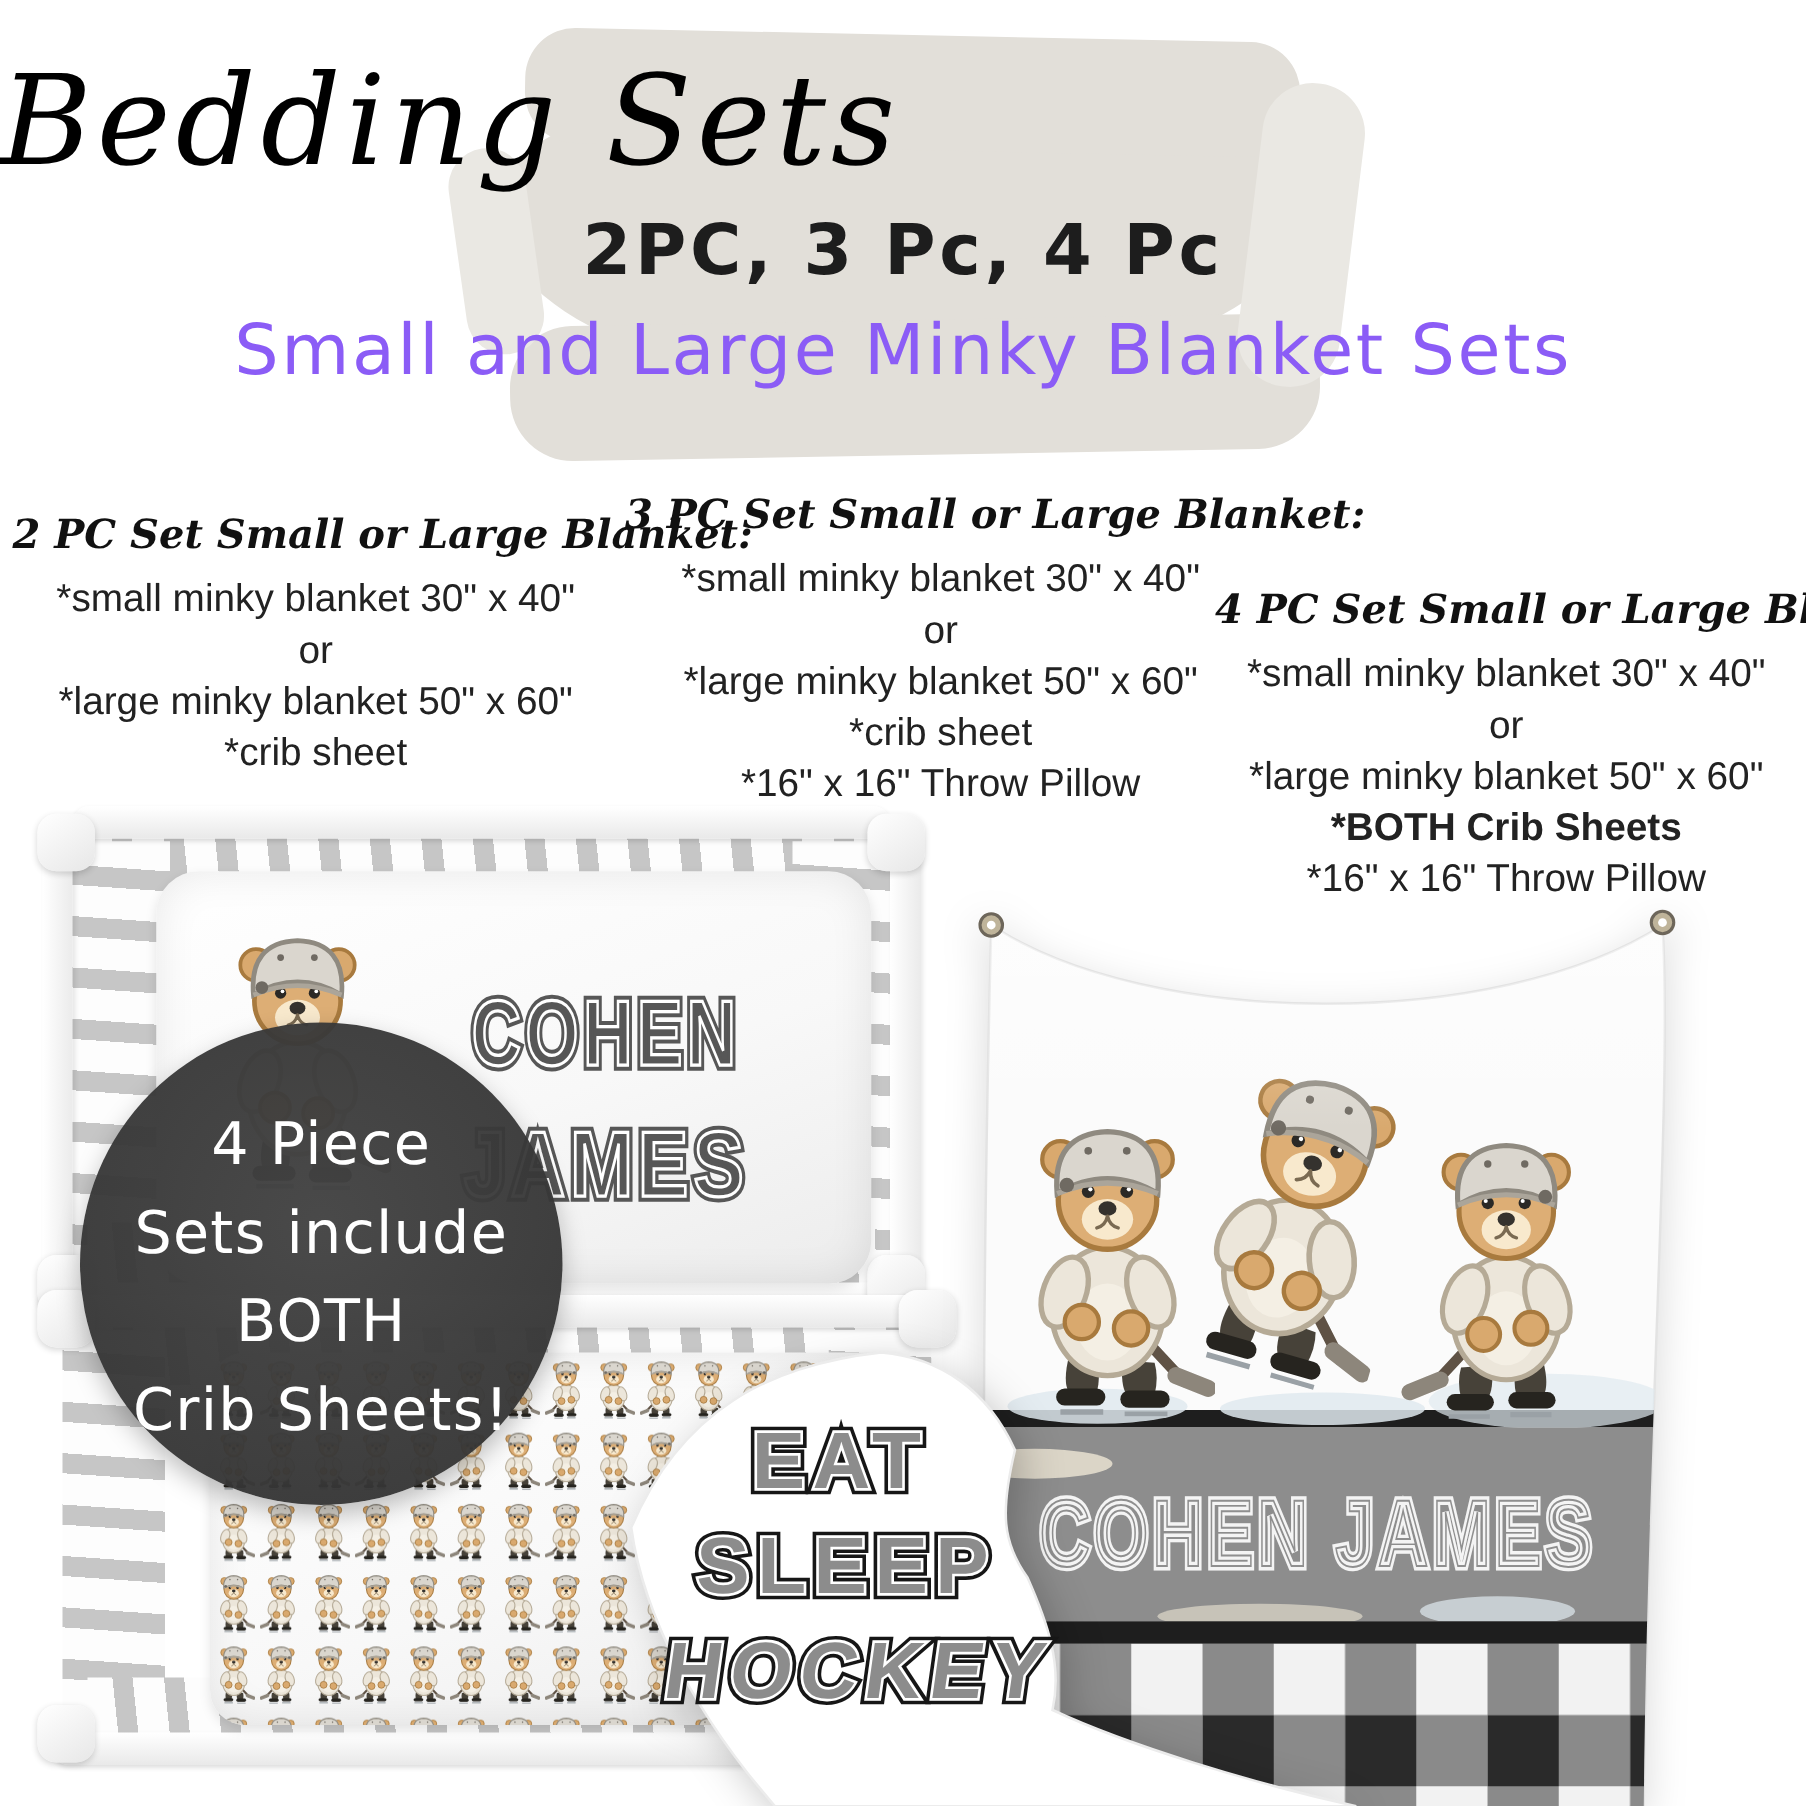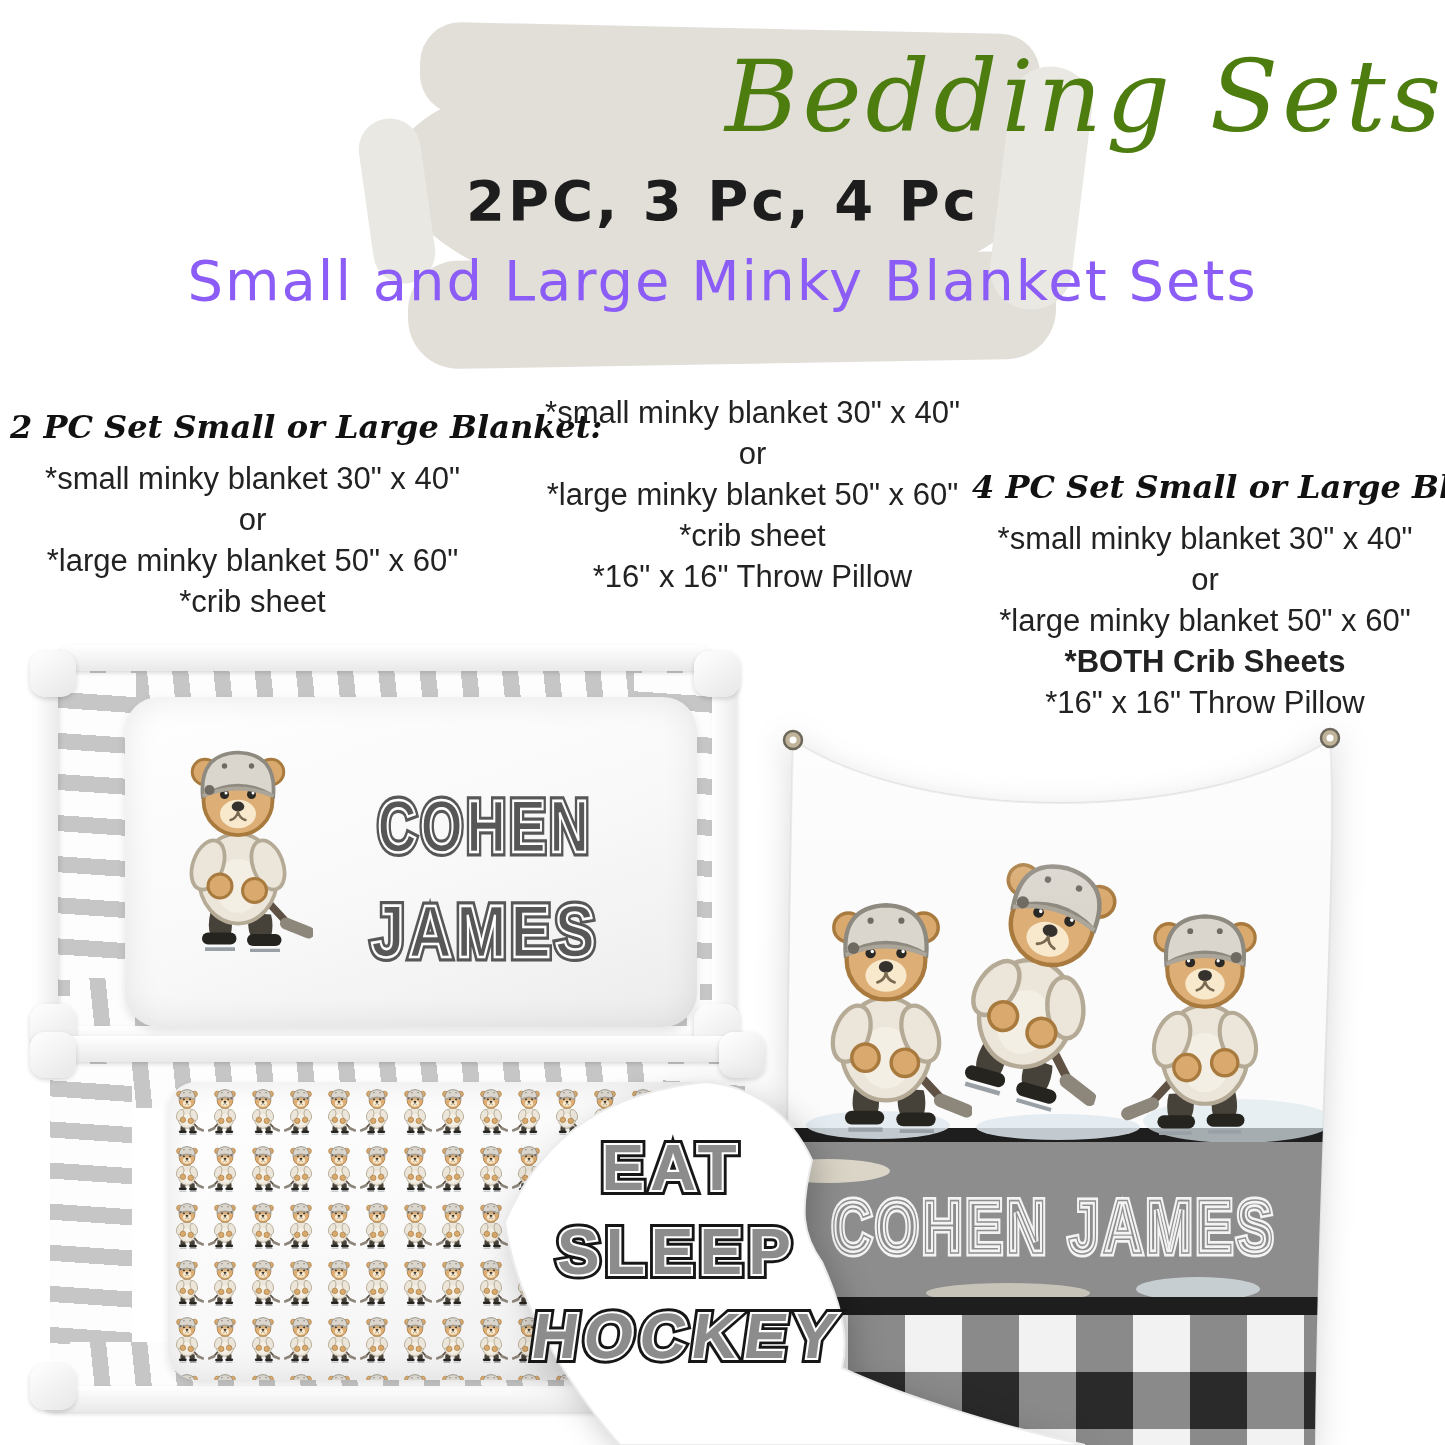--- a/index.html
+++ b/index.html
@@ -7,22 +7,22 @@
           font-family:"Liberation Sans",sans-serif;color:#222;}
   [data-name]{box-sizing:border-box;}
 
   
   .brush{position:absolute;background:#e2dfd9;}
   .brush.b1{left:395px;top:55px;width:655px;height:255px;border-radius:45% 55% 50% 50%/40% 45% 55% 60%;transform:rotate(-1.5deg);}
   .brush.b2{left:420px;top:28px;width:620px;height:92px;border-radius:40px;transform:rotate(1.2deg);}
   .brush.b3{left:408px;top:256px;width:648px;height:108px;border-radius:50px;transform:rotate(-1deg);}
   .brush.b4{left:1000px;top:66px;width:82px;height:244px;border-radius:40px;transform:rotate(7deg);background:#eae8e3;}
   .brush.b5{left:366px;top:118px;width:62px;height:166px;border-radius:40px;transform:rotate(-8deg);background:#eae8e3;}
-  #page-title{position:absolute;left:0;top:38px;width:1445px;text-align:right;
-      font-family:"DejaVu Serif",serif;font-style:italic;font-weight:400;font-size:100px;color:#4d7c0f;letter-spacing:4px;}
+  #page-title{position:absolute;left:0;top:38px;width:1445px;text-align:left;
+      font-family:"DejaVu Serif",serif;font-style:italic;font-weight:400;font-size:100px;color:#000000;letter-spacing:4px;}
   #pieces-line{position:absolute;left:0;top:168px;width:1445px;text-align:center;
       font-family:"DejaVu Sans",sans-serif;font-size:56px;color:#1d1d1d;letter-spacing:3px;font-weight:bold;}
   #sets-line{position:absolute;left:0;top:248px;width:1445px;text-align:center;
       font-family:"DejaVu Sans",sans-serif;font-size:56px;color:#8b5cf6;letter-spacing:2px;}
 
   
   .set-col{position:absolute;text-align:center;}
   .set-col h3{margin:0 0 12px 0;font-family:"DejaVu Serif",serif;font-style:italic;font-weight:700;
       font-size:32px;color:#111;white-space:nowrap;}
   .set-col p{margin:0;font-size:31px;line-height:41px;color:#222;}
@@ -111,20 +111,21 @@
   <div id="sets-line" data-name="sets-subtitle">Small and Large Minky Blanket Sets</div>
 
   <section class="set-col" id="col-2pc" data-name="set-column-2pc">
     <h3 data-name="set-heading">2 PC Set Small or Large Blanket:</h3>
     <p data-name="set-item">*small minky blanket 30" x 40"</p>
     <p data-name="set-item">or</p>
     <p data-name="set-item">*large minky blanket 50" x 60"</p>
     <p data-name="set-item">*crib sheet</p>
   </section>
   <section class="set-col" id="col-3pc" data-name="set-column-3pc">
+    <h3 data-name="set-heading">3 PC Set Small or Large Blanket:</h3>
     <p data-name="set-item">*small minky blanket 30" x 40"</p>
     <p data-name="set-item">or</p>
     <p data-name="set-item">*large minky blanket 50" x 60"</p>
     <p data-name="set-item">*crib sheet</p>
     <p data-name="set-item">*16" x 16" Throw Pillow</p>
   </section>
   <section class="set-col" id="col-4pc" data-name="set-column-4pc">
     <h3 data-name="set-heading">4 PC Set Small or Large Blanket:</h3>
     <p data-name="set-item">*small minky blanket 30" x 40"</p>
     <p data-name="set-item">or</p>
@@ -252,14 +253,20 @@
       <text x="187" y="208" fill="none" stroke="#ffffff" stroke-width="4.2">SLEEP</text>
       <text x="187" y="208" fill="#8c8c8c">SLEEP</text>
       <g transform="translate(194,292) skewX(-8)">
         <text x="0" y="0" fill="#161616" stroke="#161616" stroke-width="10">HOCKEY</text>
         <text x="0" y="0" fill="none" stroke="#ffffff" stroke-width="4.2">HOCKEY</text>
         <text x="0" y="0" fill="#8c8c8c">HOCKEY</text>
       </g>
     </g>
   </svg>
 
+  <div id="info-badge" data-name="info-badge">
+    <div data-name="badge-line">4 Piece</div>
+    <div data-name="badge-line">Sets include</div>
+    <div data-name="badge-line">BOTH</div>
+    <div data-name="badge-line">Crib Sheets!</div>
+  </div>
 
 </div>
 
 </body></html>

